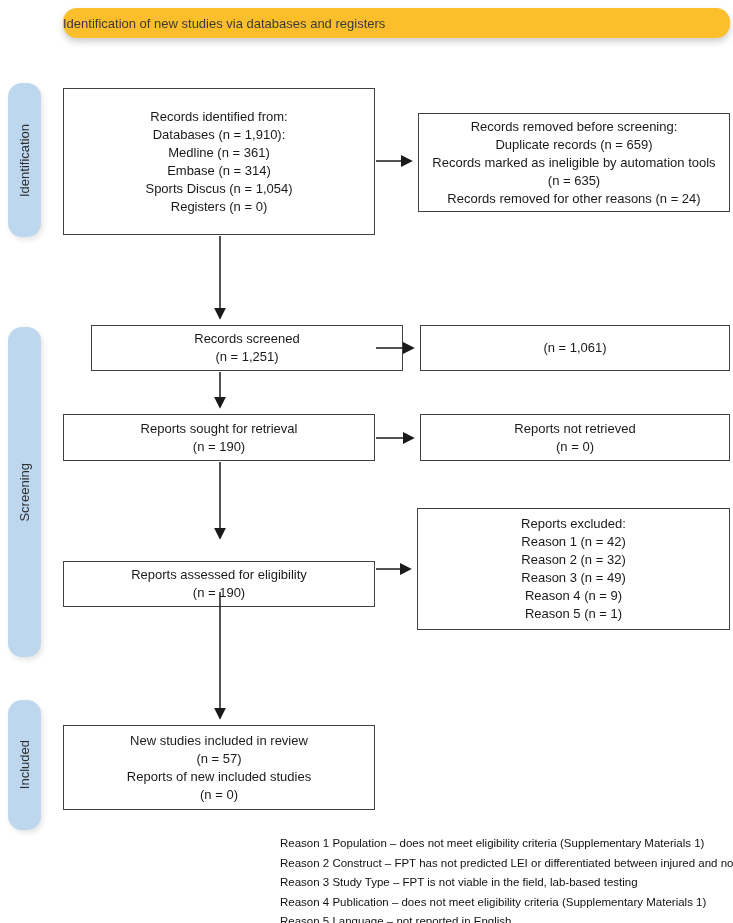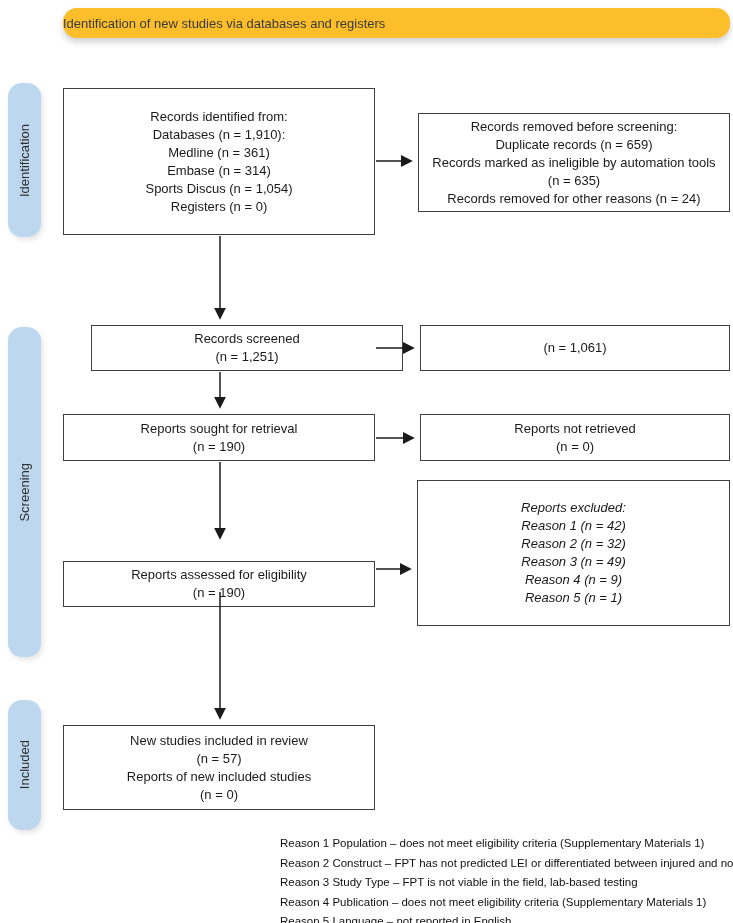--- a/index.html
+++ b/index.html
@@ -46,21 +46,21 @@
     padding:4px 12px;
   }
   .fbox .line{line-height:18px;}
   .box-records-identified{left:63px;top:88px;width:312px;height:147px;}
   .box-records-removed{left:418px;top:113px;width:312px;height:99px;padding:16px 13px;}
   .box-records-screened{left:63px;top:325px;width:312px;height:46px;margin-left:28px;}
   .box-records-excluded{left:420px;top:325px;width:310px;height:46px;}
   .box-reports-sought{left:63px;top:414px;width:312px;height:47px;}
   .box-reports-not-retrieved{left:420px;top:414px;width:310px;height:47px;}
   .box-reports-assessed{left:63px;top:561px;width:312px;height:46px;}
-  .box-reports-excluded{left:417px;top:480px;width:313px;height:146px;font-style:italic;}
+  .box-reports-excluded{left:417px;top:508px;width:313px;height:122px;}
   .box-included{left:63px;top:725px;width:312px;height:85px;}
   .arrows{position:absolute;left:0;top:0;pointer-events:none;}
   .footnotes{
     position:absolute;left:280px;top:834px;width:470px;
     font-size:11.5px;color:#111;
   }
   .footnotes .line{line-height:19.5px;white-space:nowrap;}
 </style>
 </head>
 <body>

